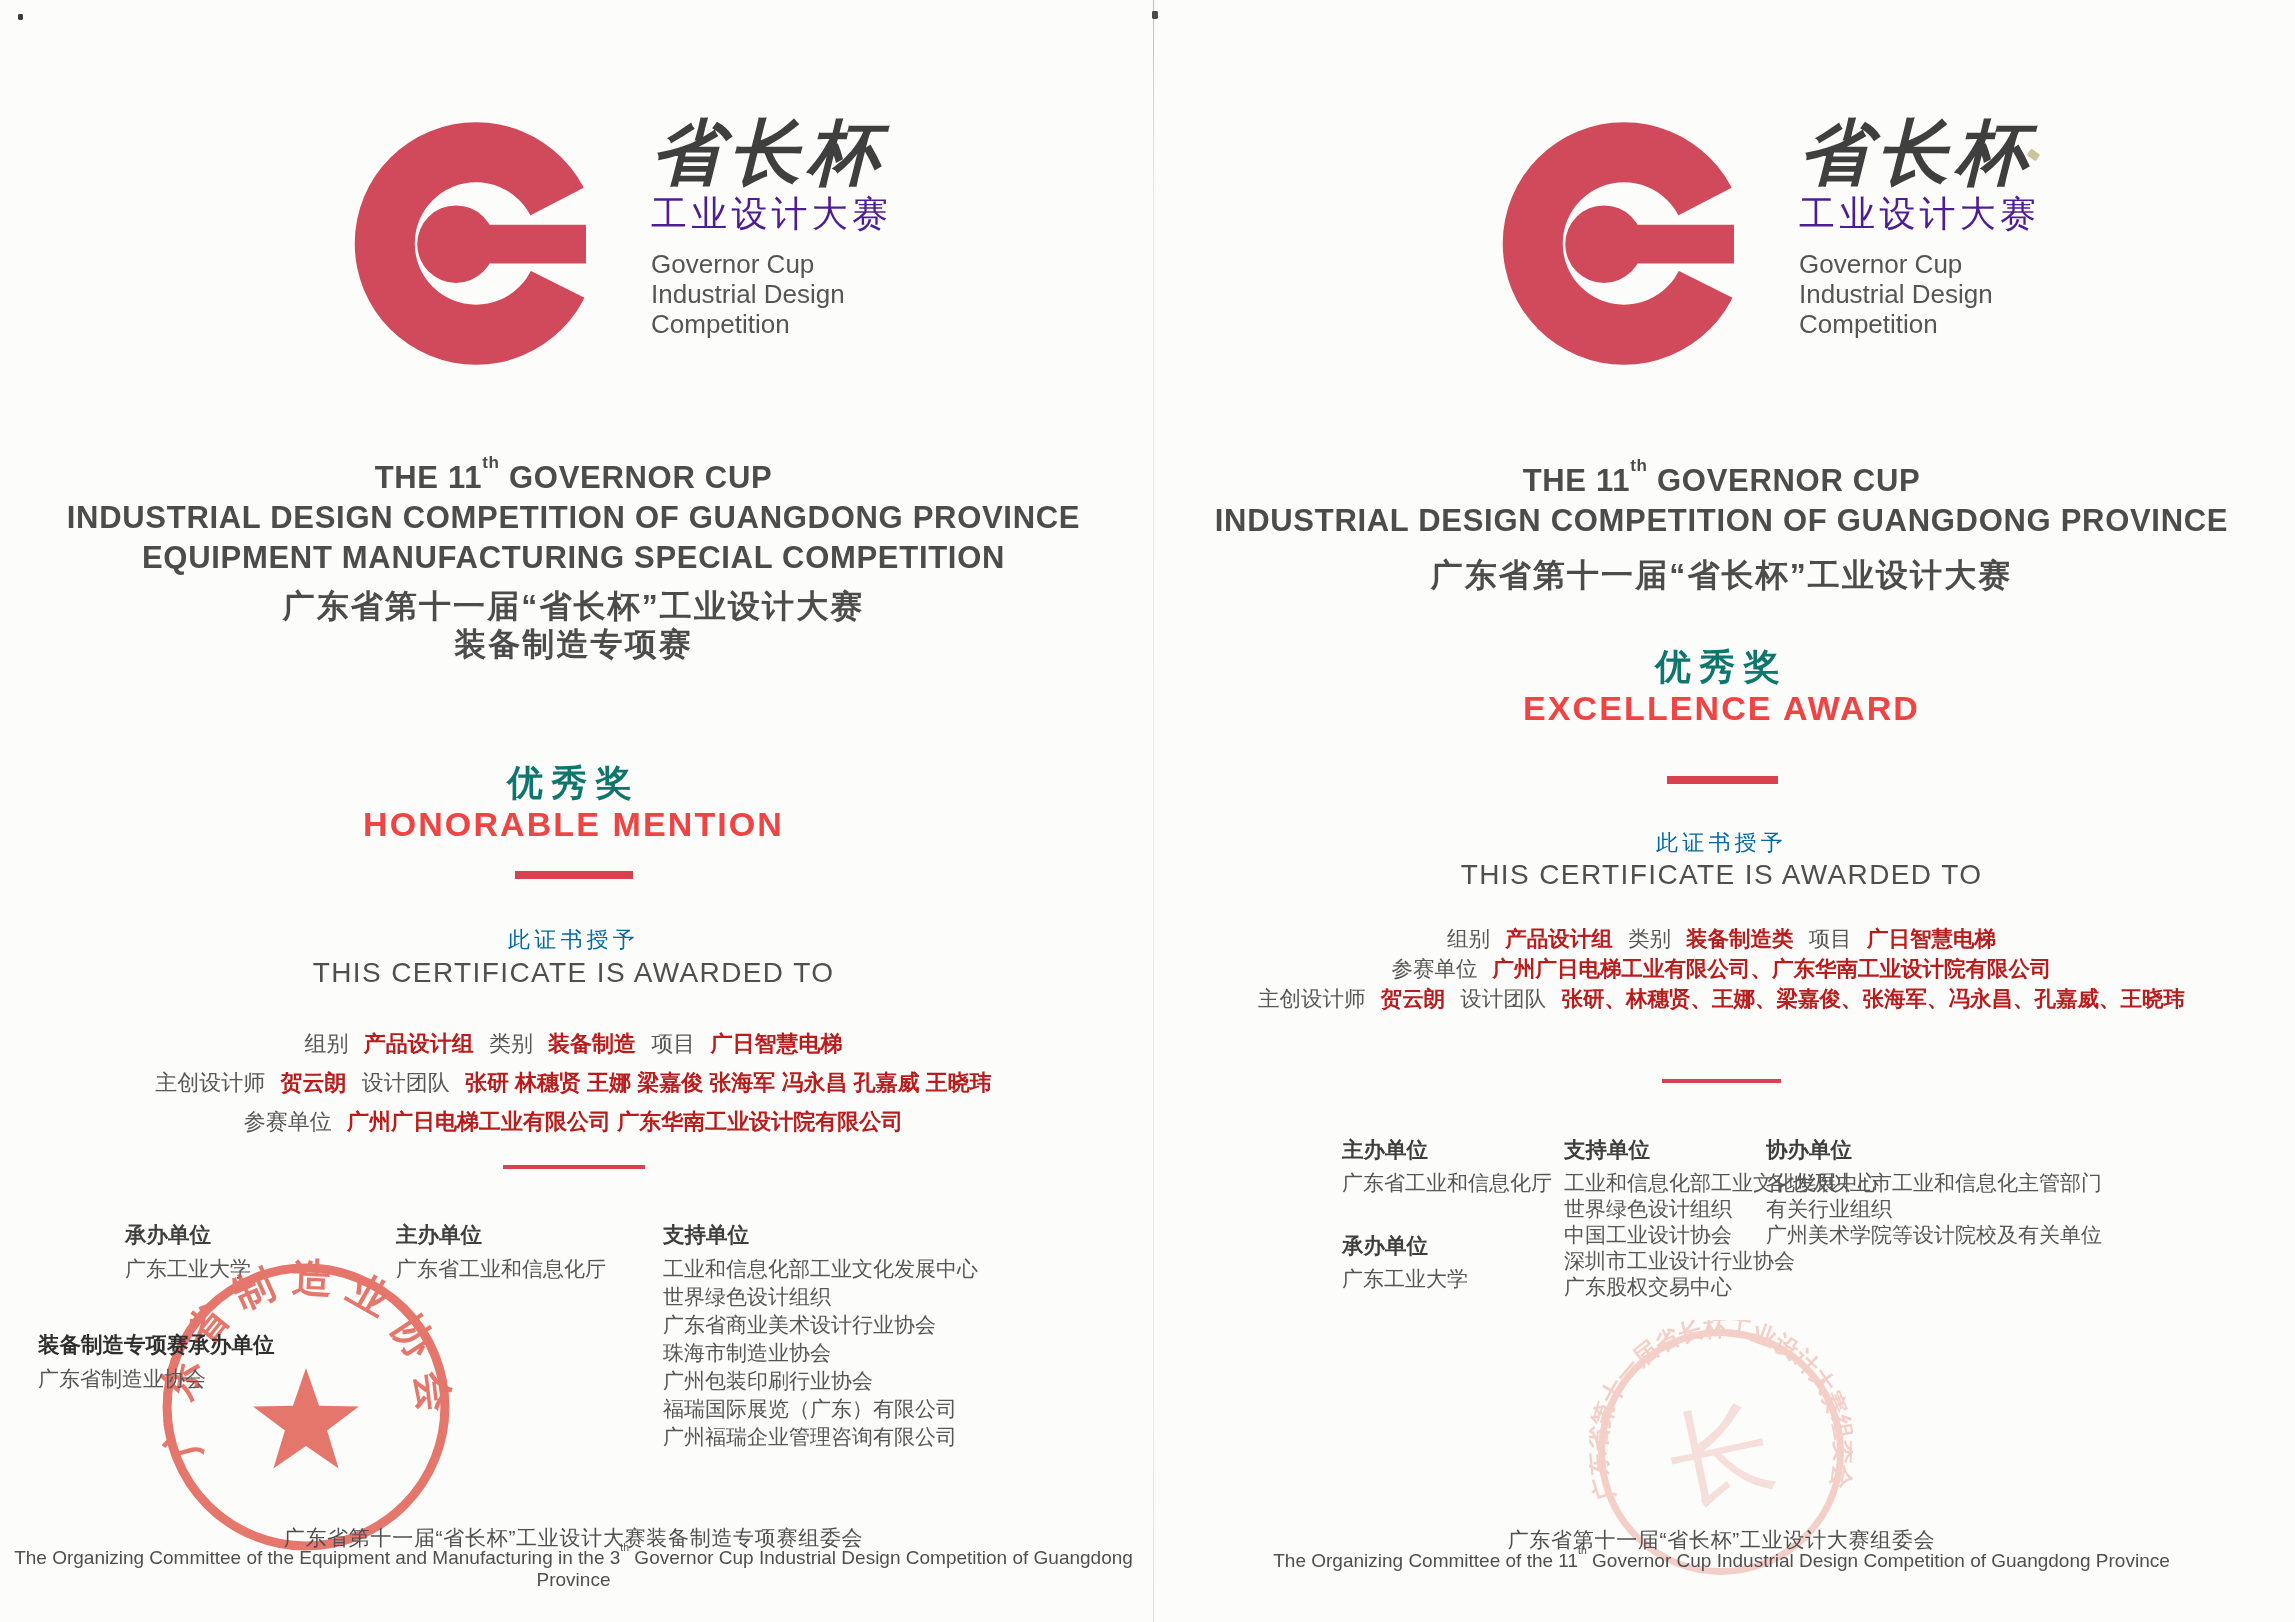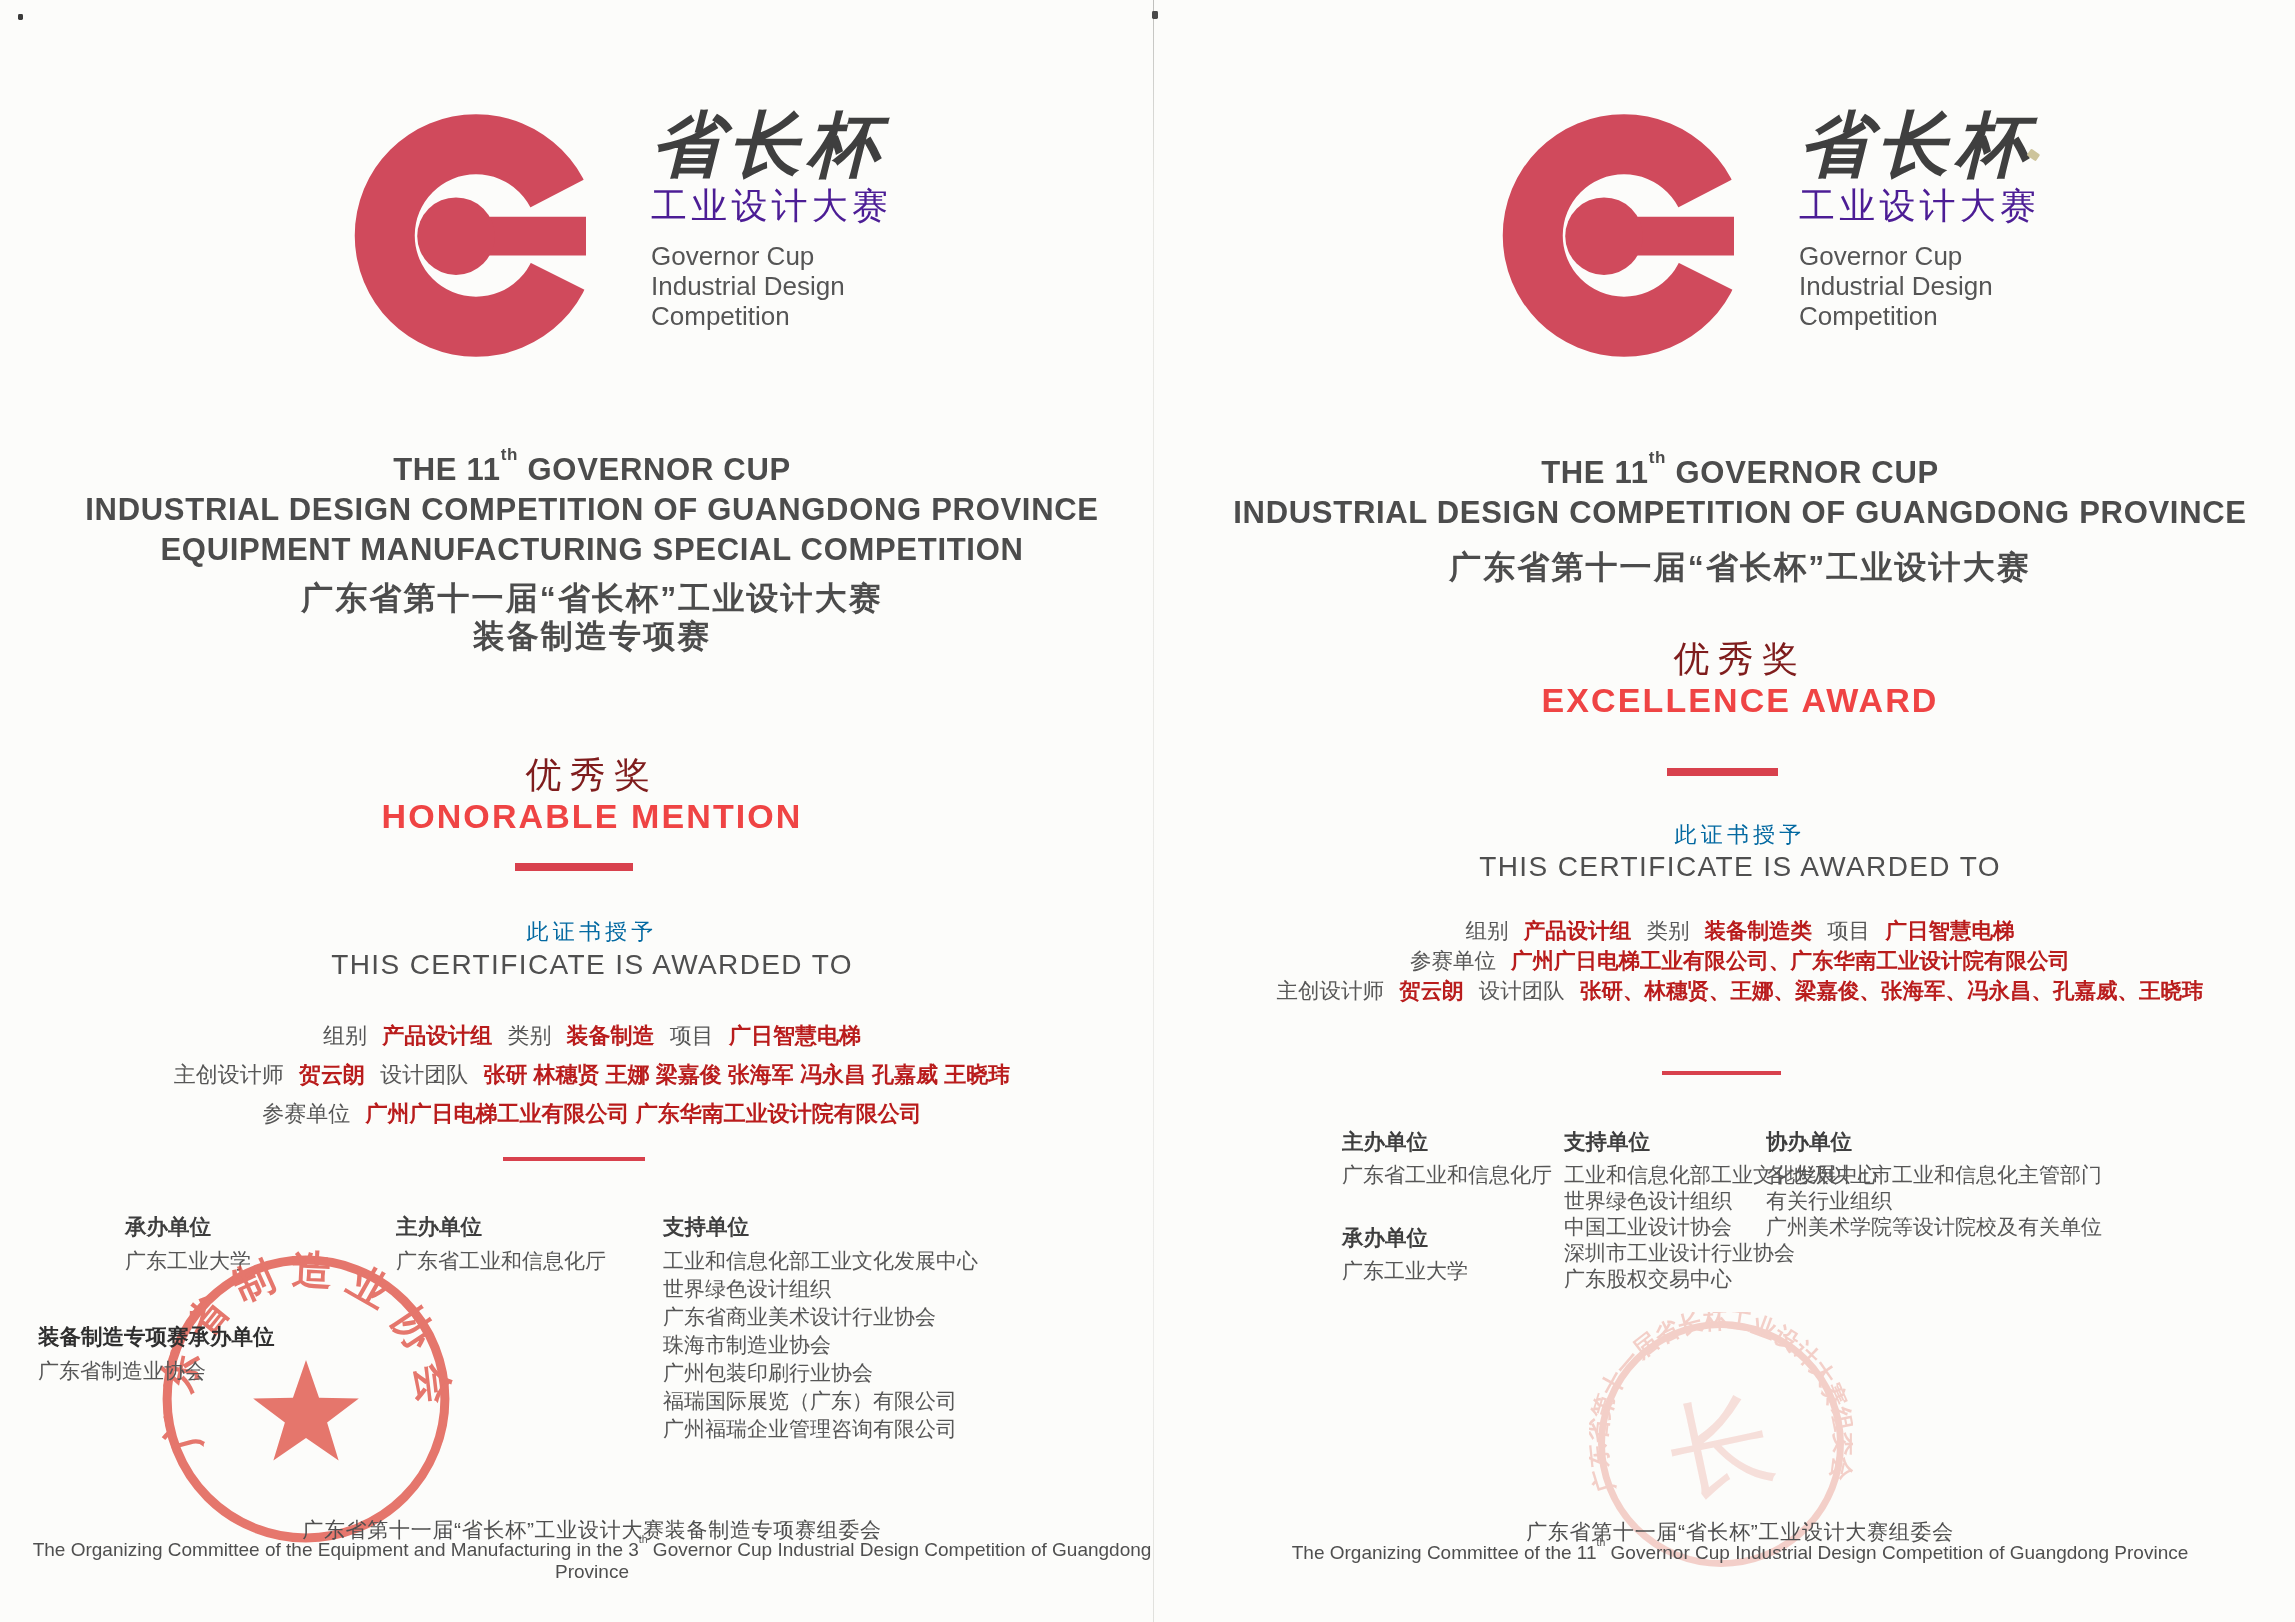--- a/index.html
+++ b/index.html
@@ -2,40 +2,40 @@
 <html style="font-size:11px"><head>
 <meta charset="utf-8">
 <style>
   html,body{margin:0;padding:0;}
   body{
     width:2295px;height:1623px;position:relative;overflow:hidden;
     background:#fcfcfa;
     font-family:"Liberation Sans","DejaVu Sans",sans-serif;
     color:#4a4a4a;
   }
-  .cert{position:absolute;top:8px;width:1147px;height:1587px;padding-left:37px;}
+  .cert{position:absolute;top:16px;width:1147px;height:1587px;}
   #cert-left{left:0;}
   #cert-right{left:1148px;}
   .abs{position:absolute;left:0;right:0;text-align:center;}
 
   
   .logo-row{position:absolute;left:351px;top:101px;display:flex;align-items:flex-start;gap:50px;}
   .g-mark{width:250px;height:253px;flex:0 0 auto;}
   .logo-text{text-align:left;}
   .calli{font-family:"DejaVu Serif","Liberation Serif",serif;font-style:italic;font-weight:700;
          font-size:71px;line-height:1.0;color:#3f3f3f;letter-spacing:7px;}
   .logo-cn{font-size:36px;letter-spacing:4.2px;color:#4c1d95;margin-top:2px;}
   .logo-en{font-size:26px;color:#555;margin-top:9.7px;line-height:1.16;}
 
   
   .t-line{font-size:31px;font-weight:700;color:#4c4c4c;line-height:40px;letter-spacing:0.7px;}
   sup{font-size:0.55em;position:relative;top:-0.5em;}
   .title-cn{font-size:32px;font-weight:600;color:#4c4c4c;letter-spacing:2.1px;line-height:39px;}
 
-  .award-cn{font-size:36px;font-weight:400;color:#7f1d1d;letter-spacing:8.3px;}
+  .award-cn{font-size:36px;font-weight:700;color:#0f766e;letter-spacing:8.3px;}
   .award-en{font-size:34px;font-weight:700;color:#ef4444;letter-spacing:2.1px;}
 
   .red-bar{position:absolute;background:#d8414d;}
   .presented-cn{font-size:22px;letter-spacing:4.2px;color:#0369a1;}
   .presented-en{font-size:28px;letter-spacing:1.4px;color:#4f4f4f;}
 
   
   .info-row{white-space:nowrap;}
   #cert-left .info-row{height:39px;line-height:39px;font-size:22px;}
   #cert-right .info-row{height:30px;line-height:30px;font-size:21.5px;}

